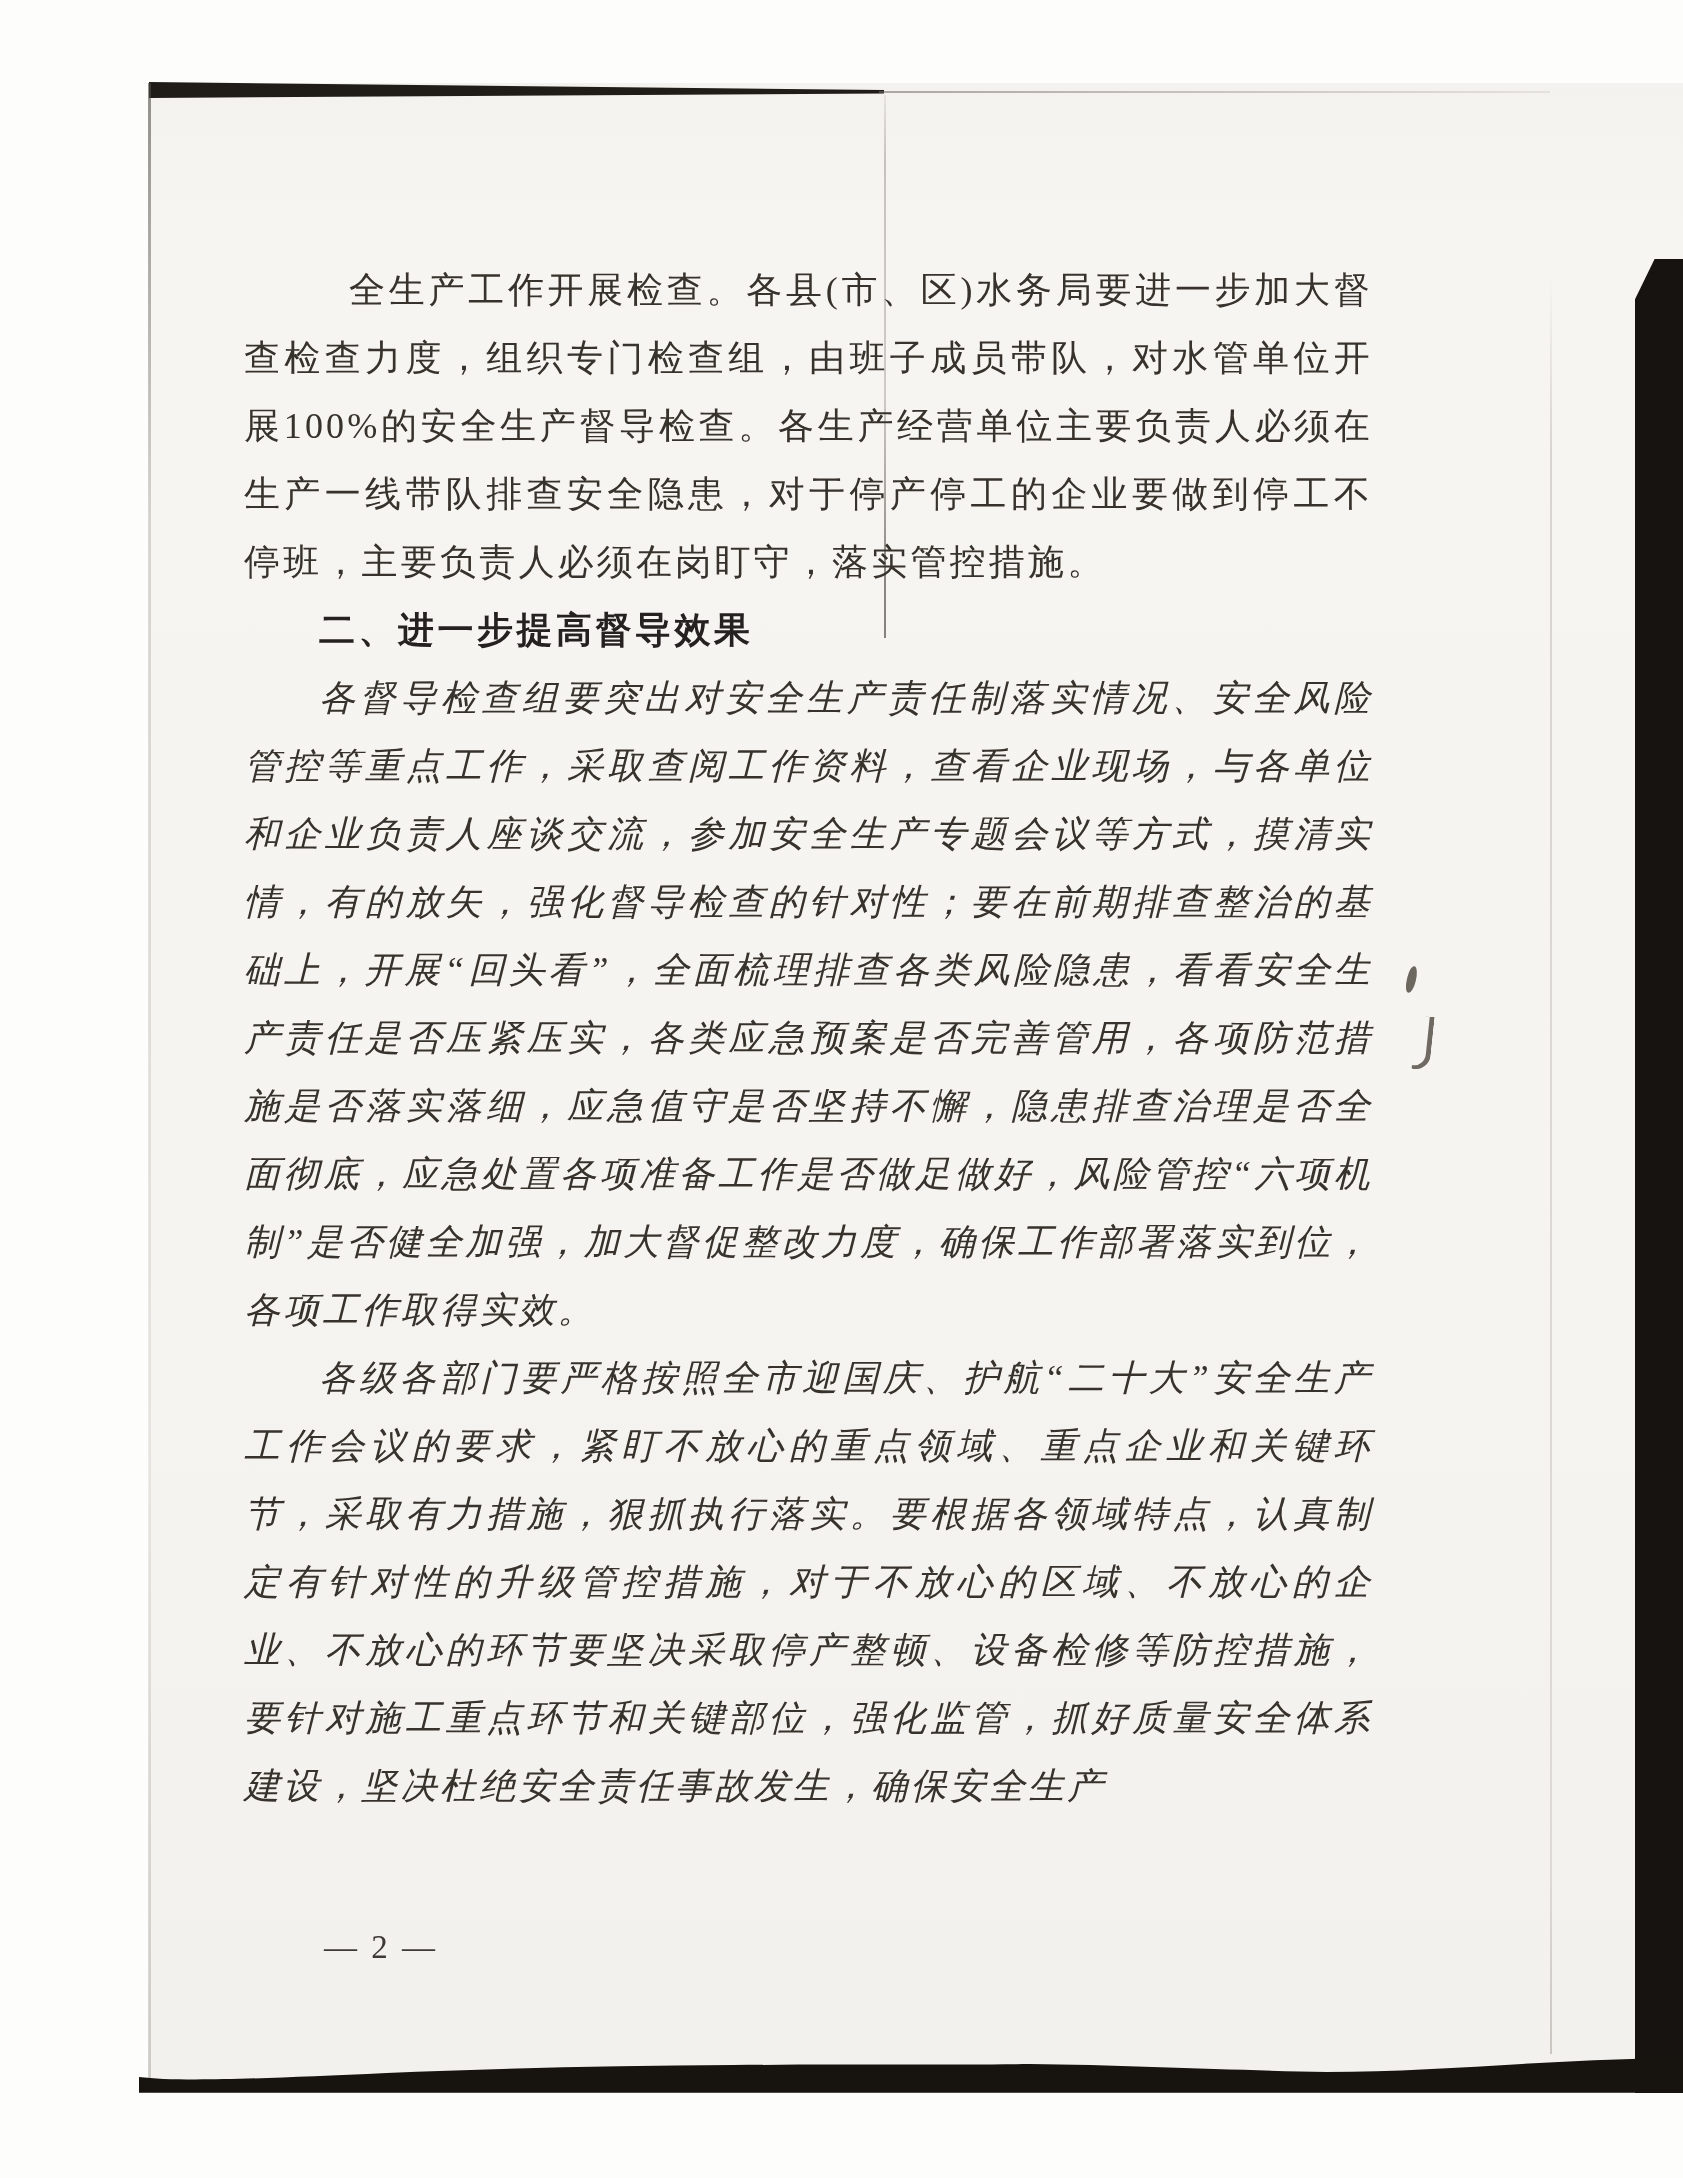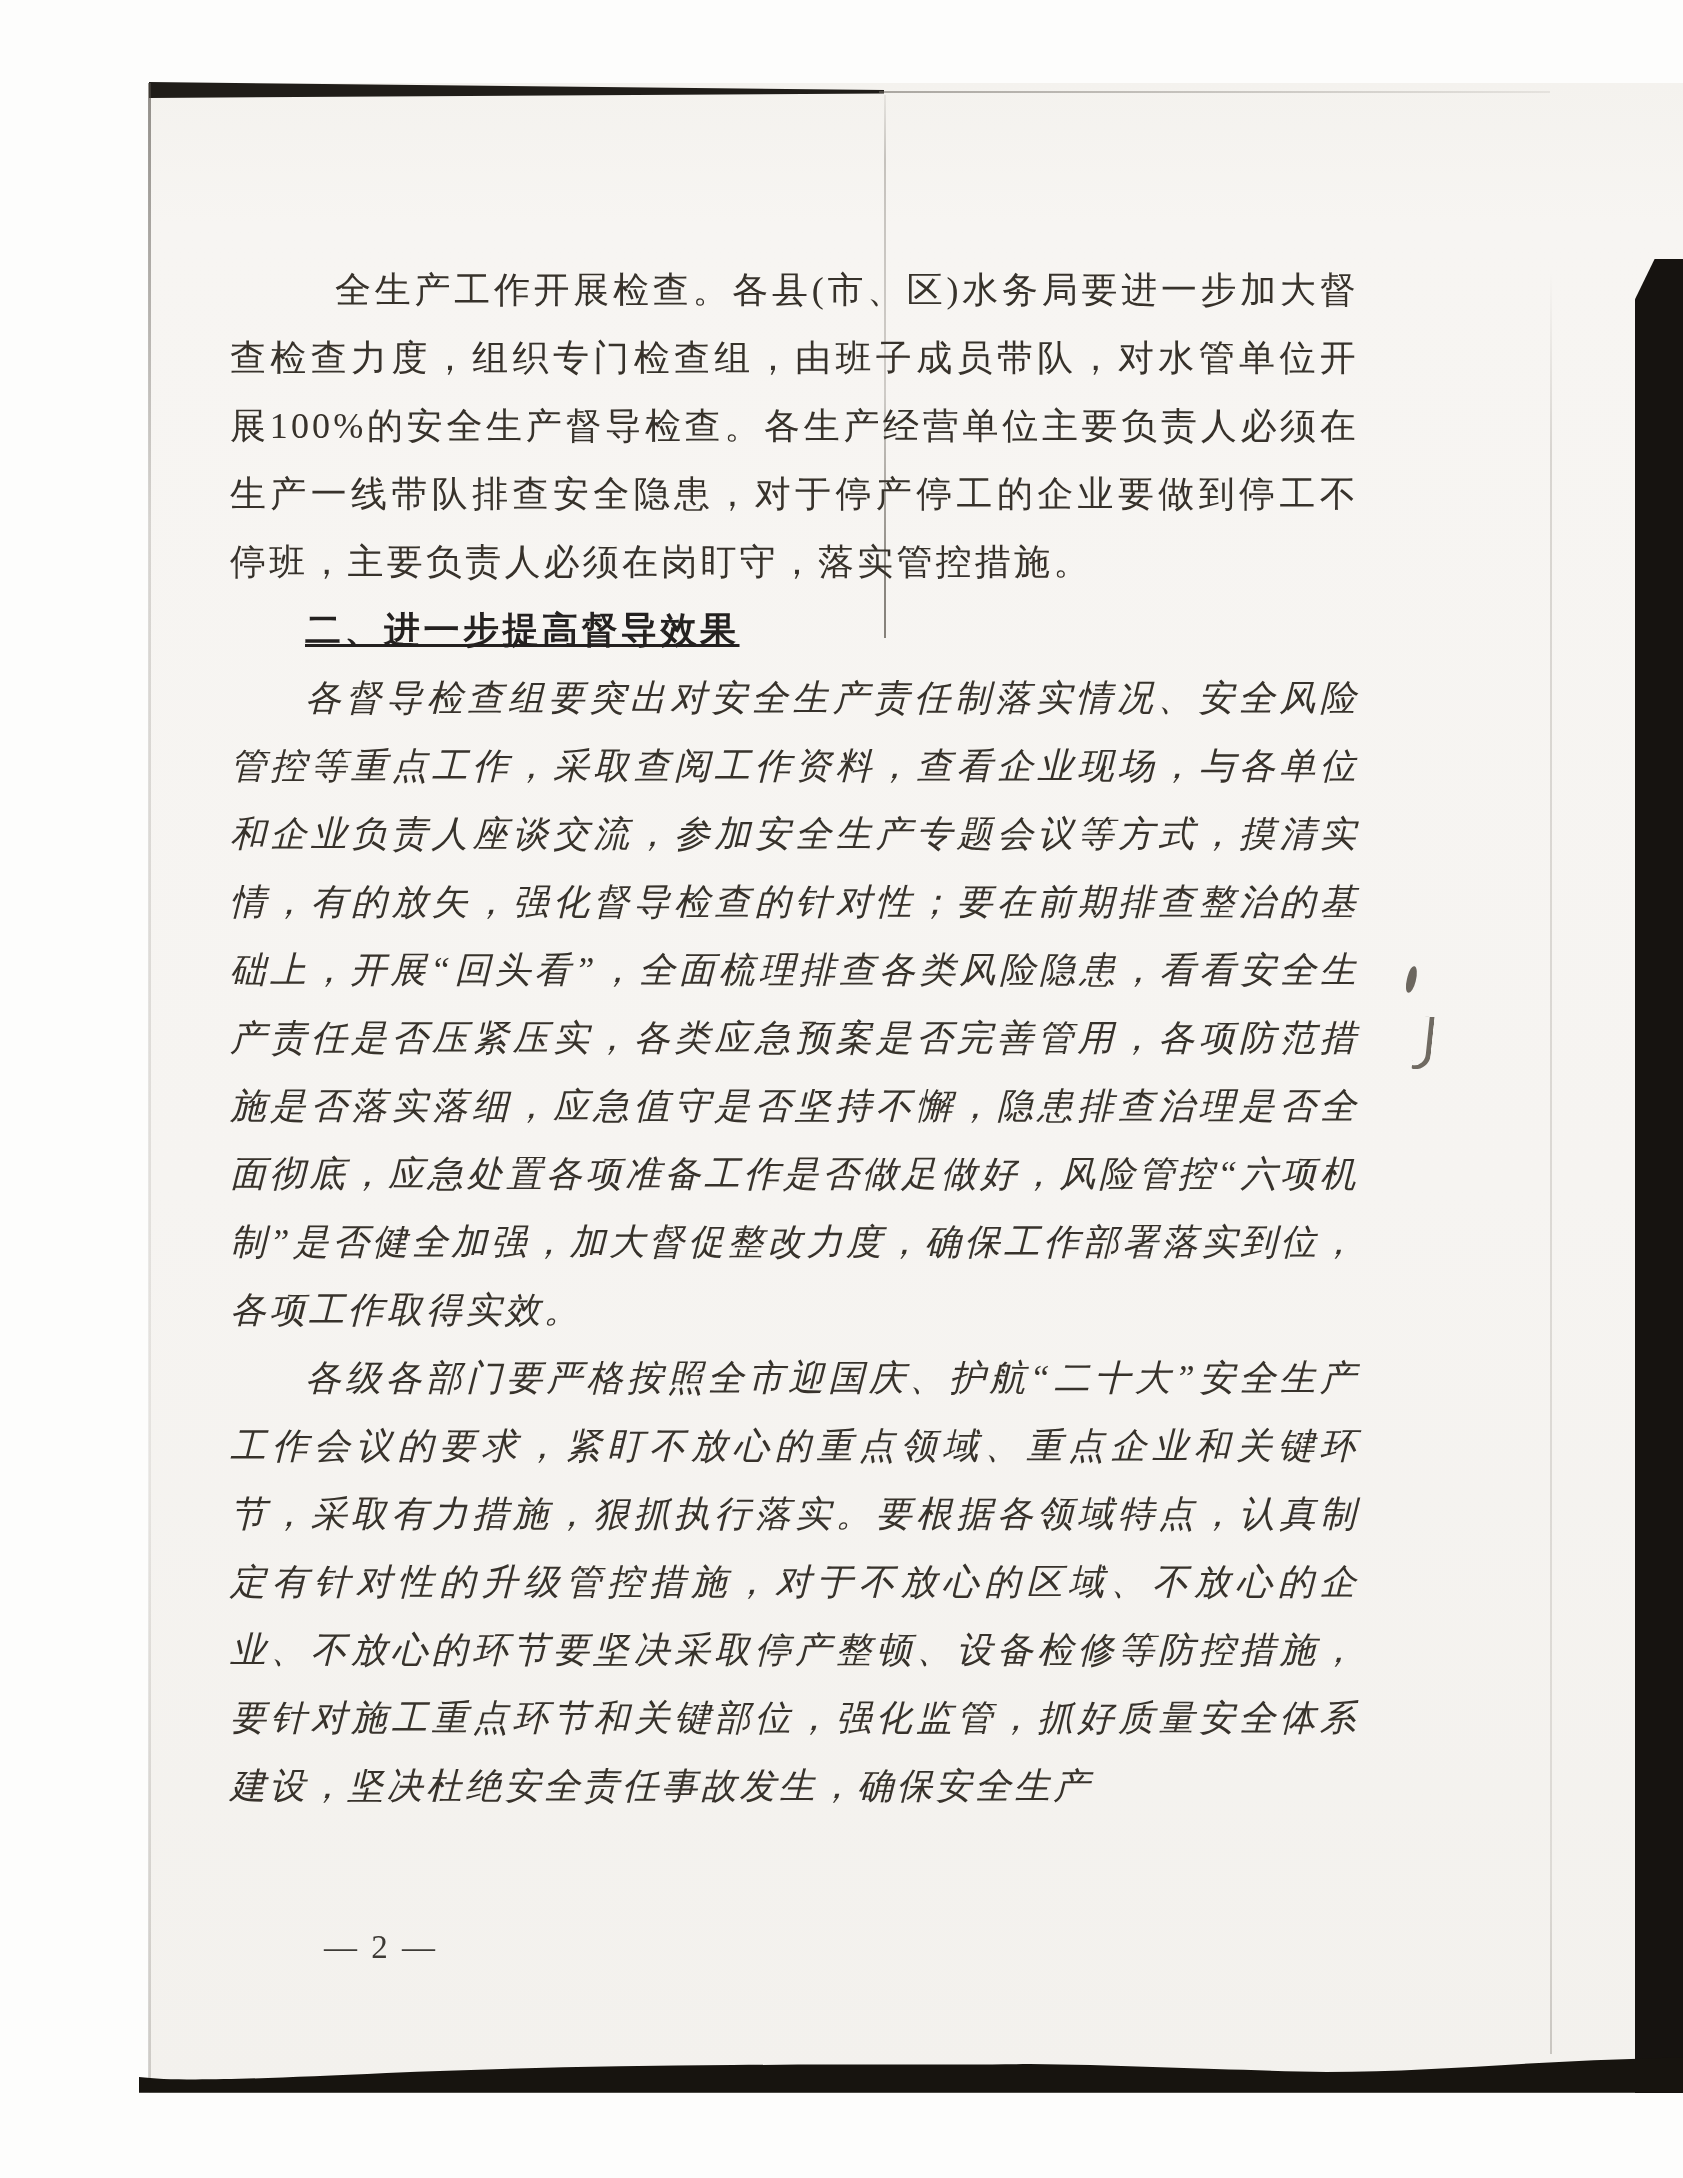--- a/index.html
+++ b/index.html
@@ -54,31 +54,31 @@
     background:#4a443b; border-radius:45% 55% 50% 50%;
     transform:rotate(14deg); opacity:.8;
   }
   .ink-mark-2 {
     position:absolute; left:1414px; top:1016px; width:13px; height:50px;
     border-right:5px solid #443d33; border-bottom:4px solid #443d33;
     border-radius:0 0 16px 2px; transform:rotate(6deg); opacity:.75;
   }
   
   .page-text {
-    position:absolute; left:230px; top:256px; width:1129px;
+    position:absolute; left:244px; top:256px; width:1129px;
     font-size:36px; line-height:68px; letter-spacing:3.2px;
     color:#37322b; text-align:justify;
   }
   .page-text p { margin:0; }
   .para-indent-3 { text-indent:105px; }
   .para-indent-2 { text-indent:75px;font-style:italic; }
   .section-heading {
     margin:0; font-size:36px; line-height:68px; font-weight:700;
     font-family:"Liberation Sans","DejaVu Sans",sans-serif;
-    letter-spacing:3.5px; color:#242120; text-indent:75px; text-align:left;text-decoration:underline;
+    letter-spacing:3.5px; color:#242120; text-indent:75px; text-align:left;
   }
   .page-number {
     position:absolute; left:324px; top:1929px;
     font-size:33px; letter-spacing:3px; color:#3d3a35;
   }
 </style>
 </head>
 <body>
 
 <div class="paper"></div>

